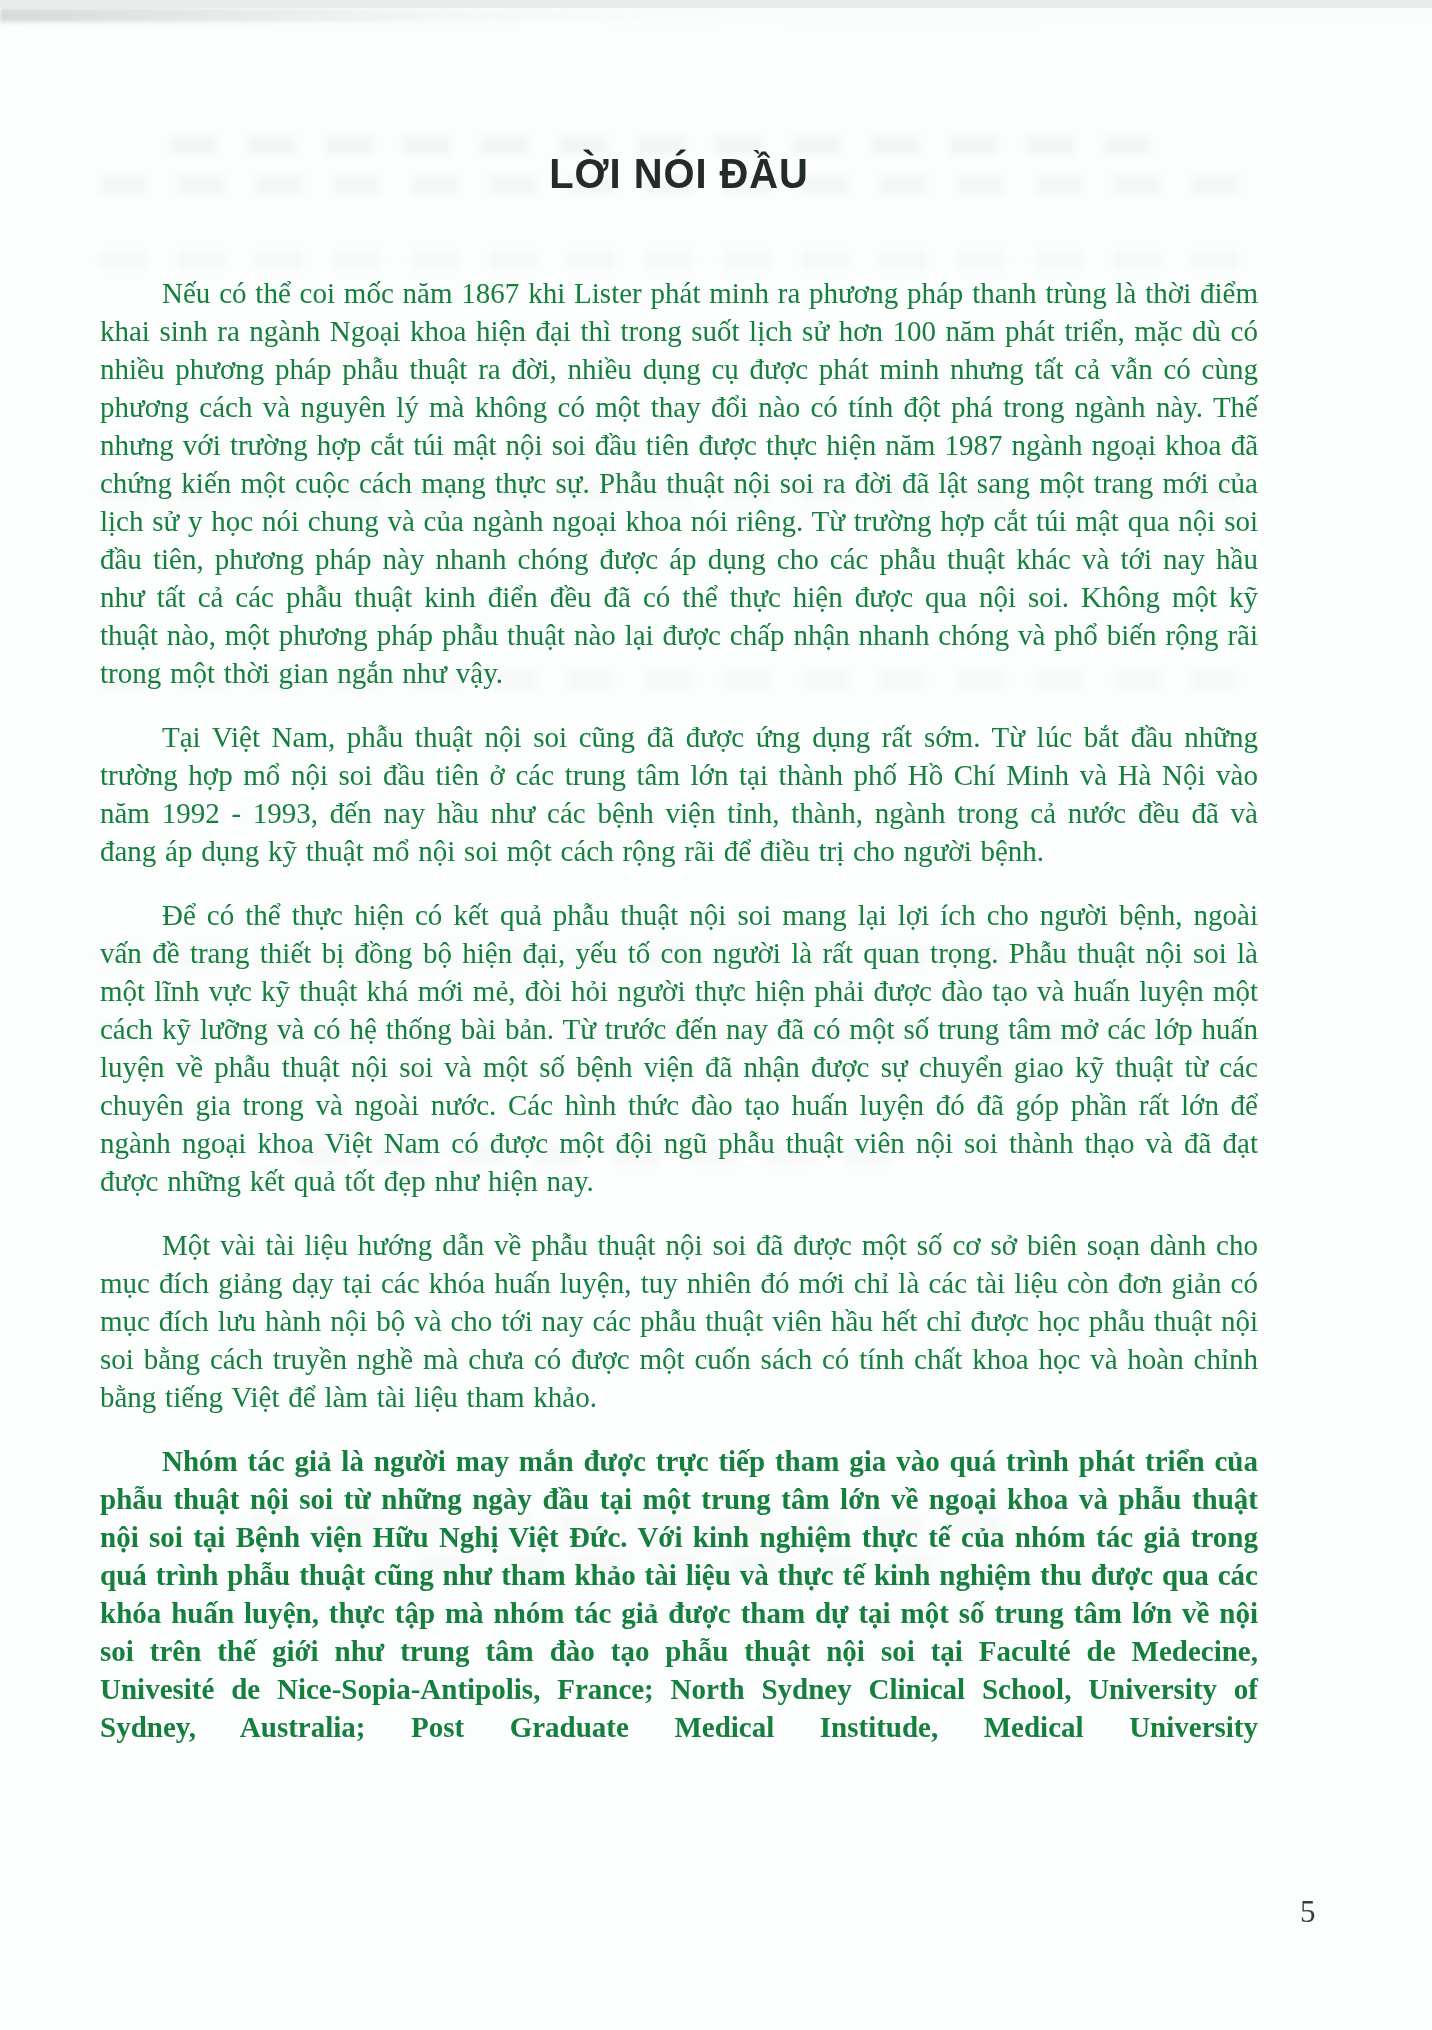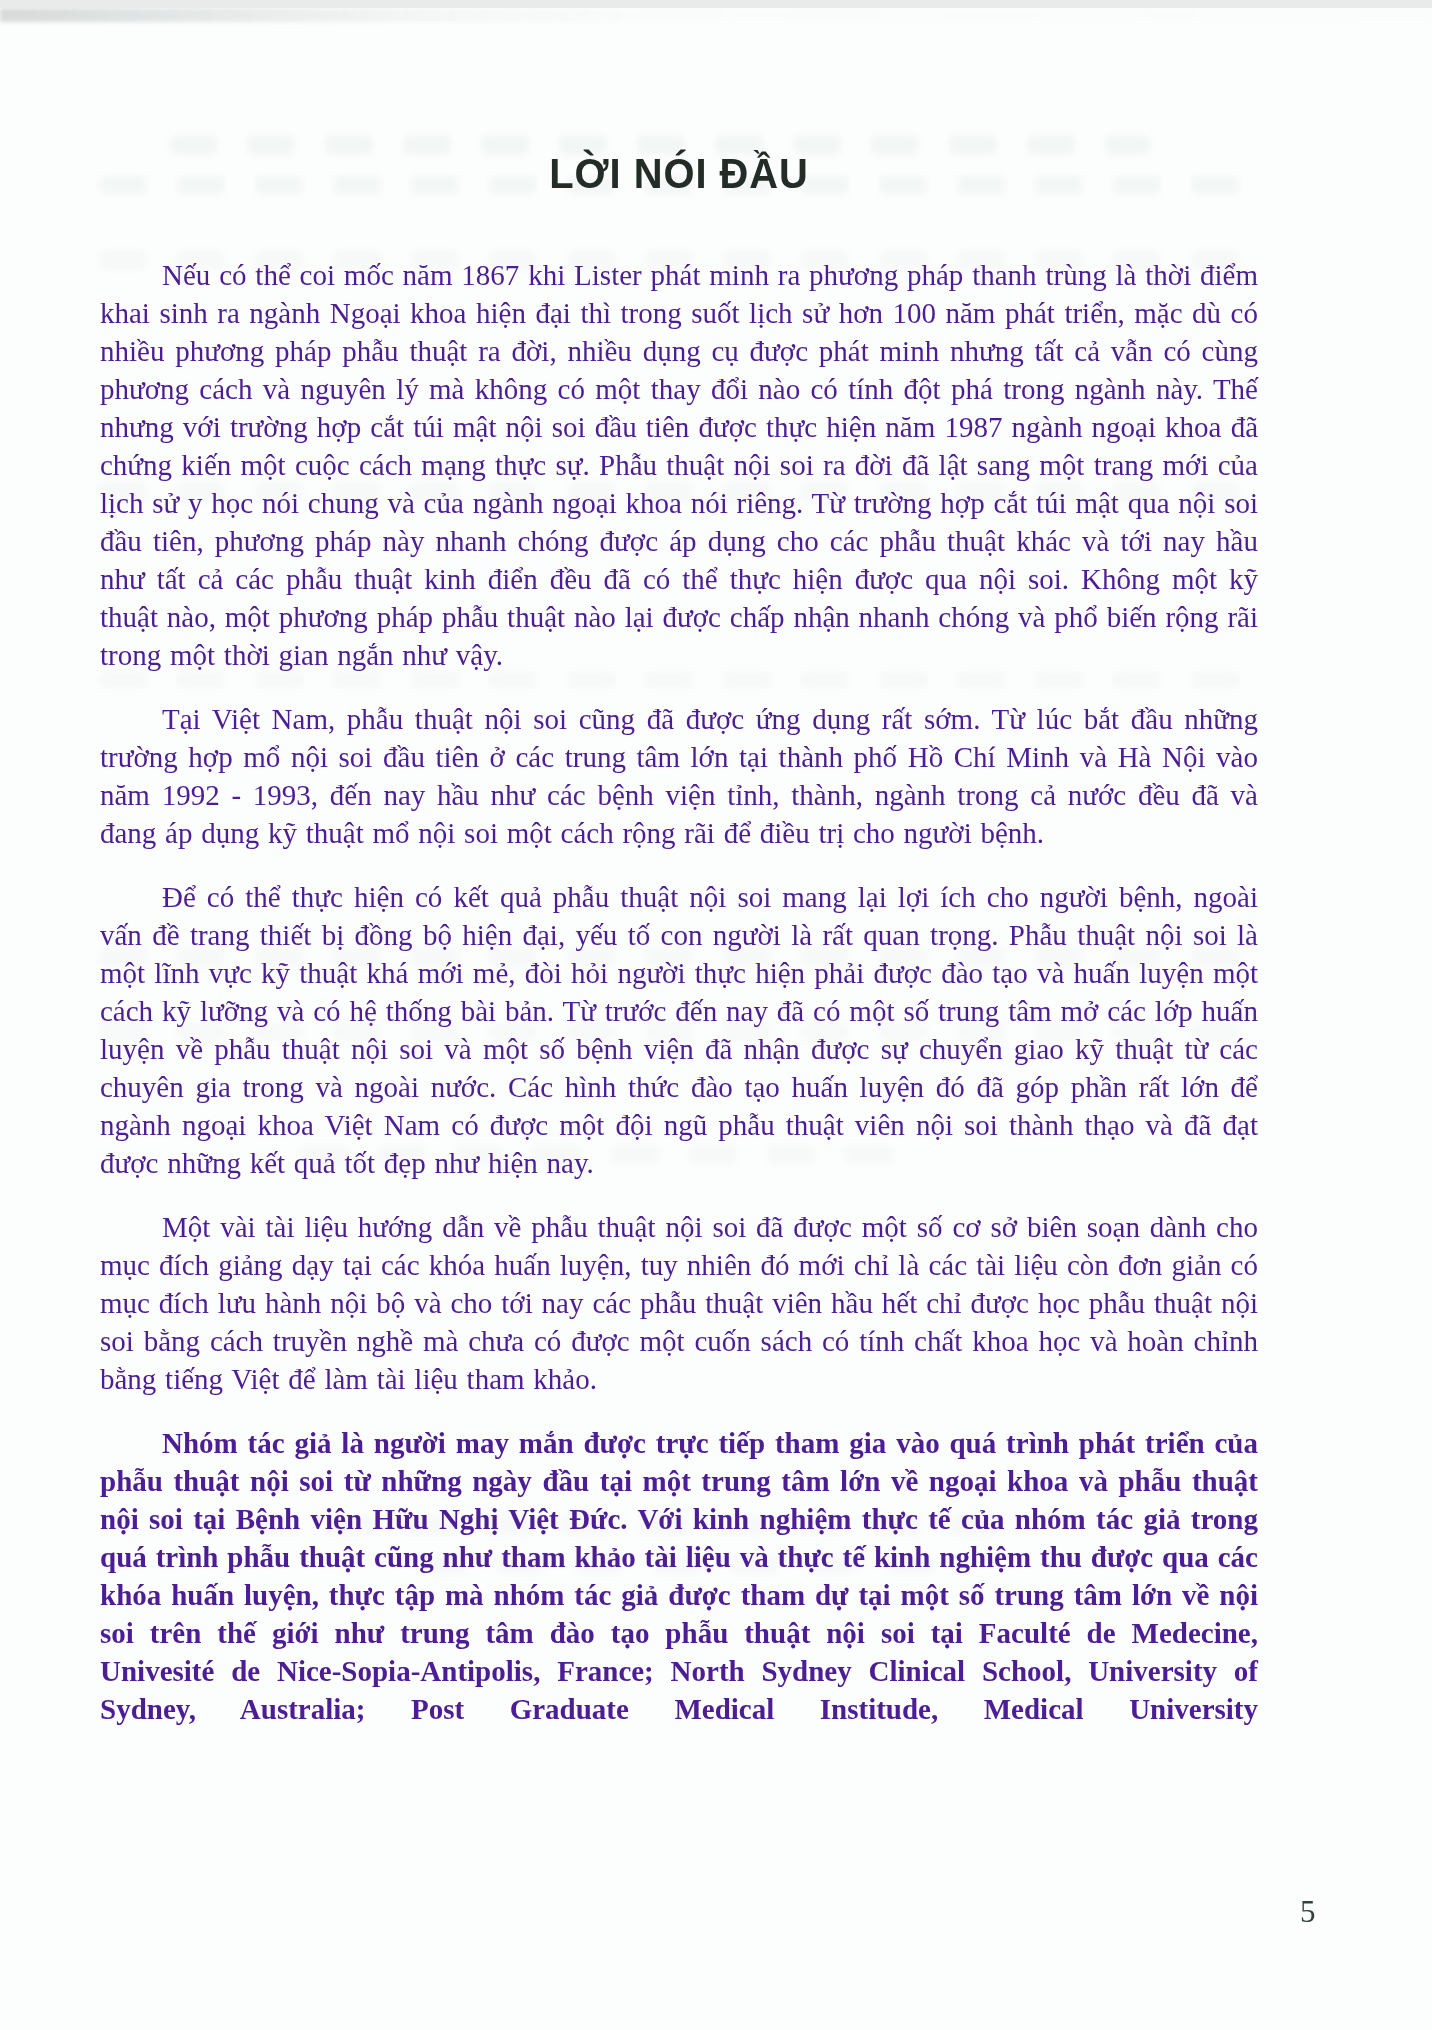--- a/index.html
+++ b/index.html
@@ -51,24 +51,24 @@
     text-align: center;
     font-family: "Liberation Sans", sans-serif;
     font-weight: bold;
     font-size: 42px;
     letter-spacing: 1px;
     color: #242c27;
     transform: scaleX(0.95);
   }
   .body-text {
     position: absolute;
-    top: 248px;
+    top: 266px;
     left: 100px;
     width: 1158px;
-    color: #4c1d95;
+    color: #15803d;
   }
   .para {
     margin: 0 0 26px 0;
     font-size: 29px;
     line-height: 38px;
     text-align: justify;
     text-indent: 62px;
     word-spacing: 1.5px;
   }
   .para.fill-last {

